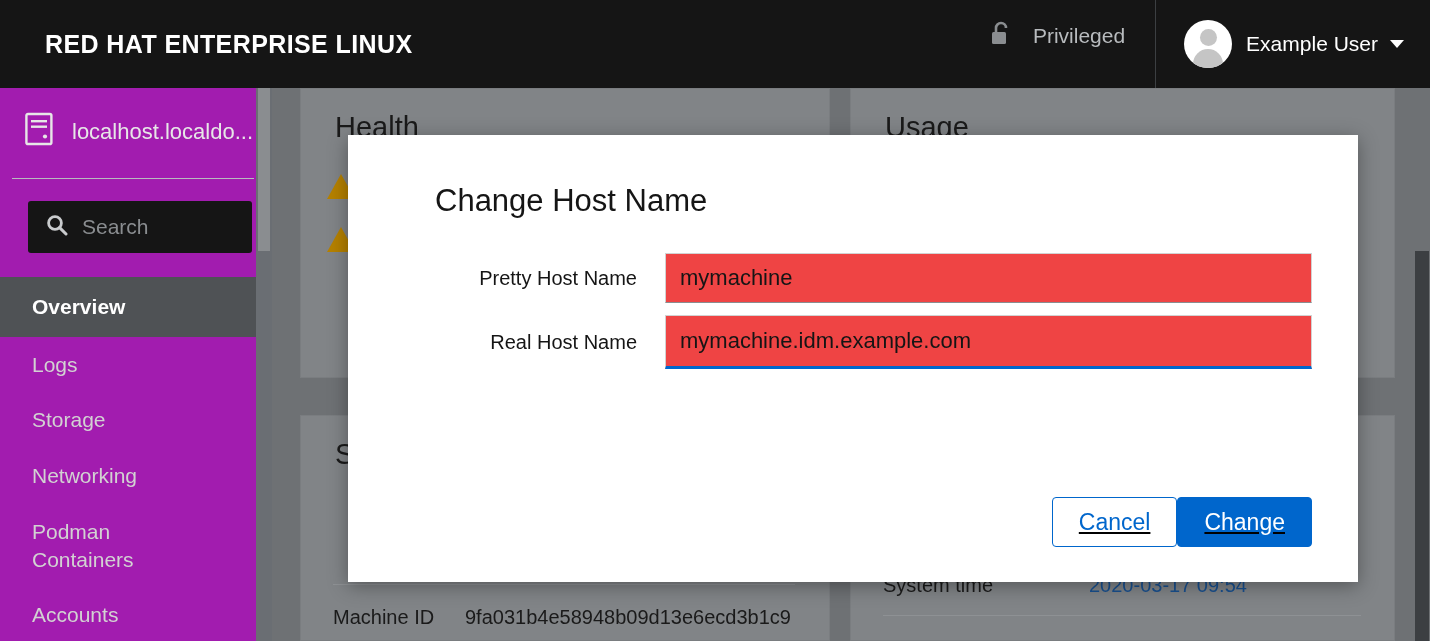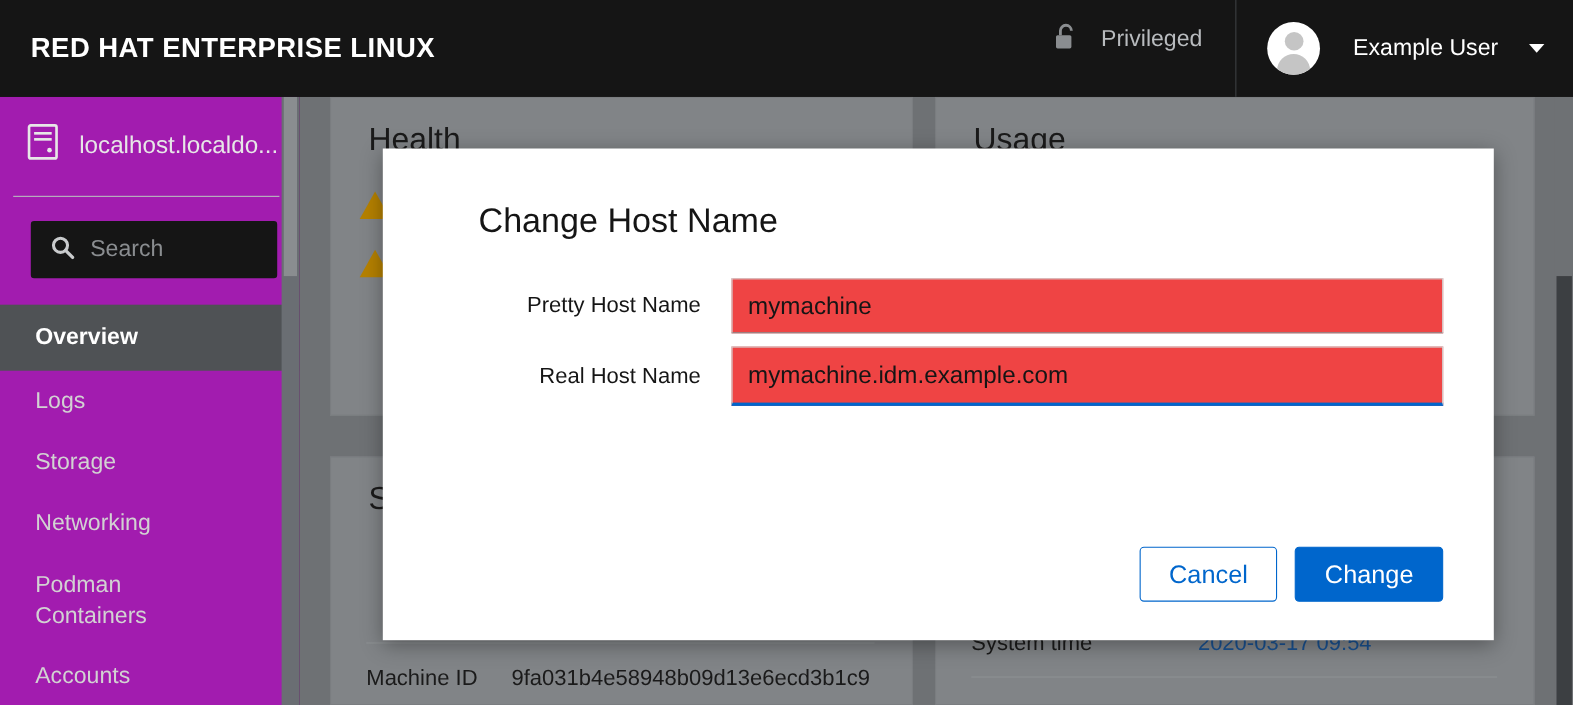--- a/index.html
+++ b/index.html
@@ -21,37 +21,37 @@
     width: 1430px; height: 88px;
     background: #151515;
     display: flex; align-items: center;
     z-index: 30;
   }
   .brand {
     color: #ffffff;
     font-size: 25px;
     font-weight: 700;
     letter-spacing: 0.4px;
-    padding-left: 28px;
+    padding-left: 45px;
     white-space: nowrap;
   }
   .masthead-spacer { flex: 1 1 auto; }
   .priv {
     display: flex; align-items: center; gap: 22px;
     padding: 0 30px 16px 14px;
     height: 88px;
     color: #b8bbbe;
     font-size: 21px;
   }
   .divider-v {
     width: 1px; height: 88px;
     background: #3c3f42;
   }
   .user-menu {
-    display: flex; align-items: center; gap: 30px;
+    display: flex; align-items: center; gap: 14px;
     padding: 0 26px 0 28px;
     height: 88px;
     color: #ffffff;
     font-size: 21px;
     white-space: nowrap;
   }
   .avatar {
     width: 48px; height: 48px; border-radius: 50%;
     background: #ffffff;
     position: relative; overflow: hidden;
@@ -232,22 +232,22 @@
   .form-input.focused {
     border: 1px solid #d2d2d2;
     border-bottom: 3px solid #0066cc;
     height: 54px;
   }
   .modal-footer {
     position: absolute;
     left: 0; bottom: 0;
     width: 100%;
     display: flex; justify-content: flex-end; align-items: center;
-    gap: 16px;
     padding: 0 46px 35px 0;
+    text-decoration: underline;
   }
   .btn {
     font-family: "Liberation Sans", sans-serif;
     font-size: 23px;
     padding: 0 26px;
     height: 50px;
     border-radius: 4px;
     cursor: pointer;
     white-space: nowrap;
   }

